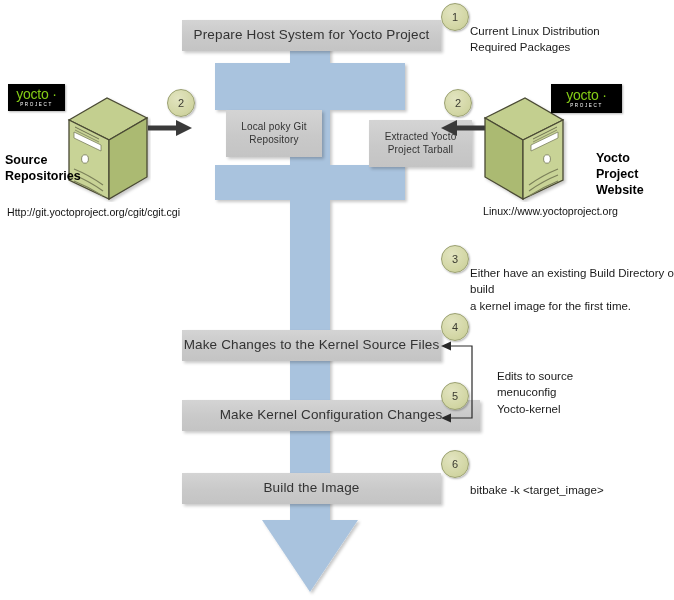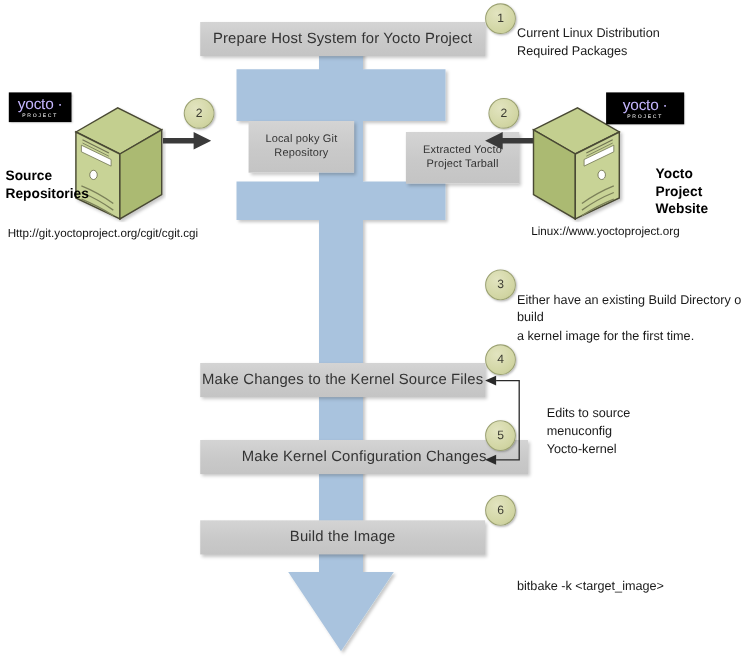--- a/index.html
+++ b/index.html
@@ -78,21 +78,21 @@
     position: absolute;
     background: #000000;
     display: flex;
     flex-direction: column;
     align-items: center;
     justify-content: center;
     z-index: 5;
     box-shadow: 1px 1px 2px rgba(0,0,0,0.3);
   }
   .yocto-logo .y-main {
-    color: #c4b5fd;
+    color: #84cc16;
     font-size: 14px;
     line-height: 1;
     letter-spacing: -0.2px;
   }
   .yocto-logo .y-sub {
     color: #ffffff;
     font-size: 4.6px;
     letter-spacing: 1.6px;
     line-height: 1;
     margin-top: 2px;
@@ -280,15 +280,15 @@
   <div class="annot" style="left:497px; top:368px; width:140px;">Edits to source
 menuconfig
 Yocto-kernel</div>
 
   <div class="proc-box" style="left:182px; top:473px; width:259px; height:31px;">
     <span>Build the Image</span>
   </div>
   <div class="step-circle" style="left:441px; top:450px;">
     <span>6</span>
   </div>
-  <div class="annot" style="left:470px; top:482px; width:200px;margin-top:43px;">bitbake -k &lt;target_image&gt;</div>
+  <div class="annot" style="left:470px; top:482px; width:200px;">bitbake -k &lt;target_image&gt;</div>
 
 </div>
 
 </body></html>

